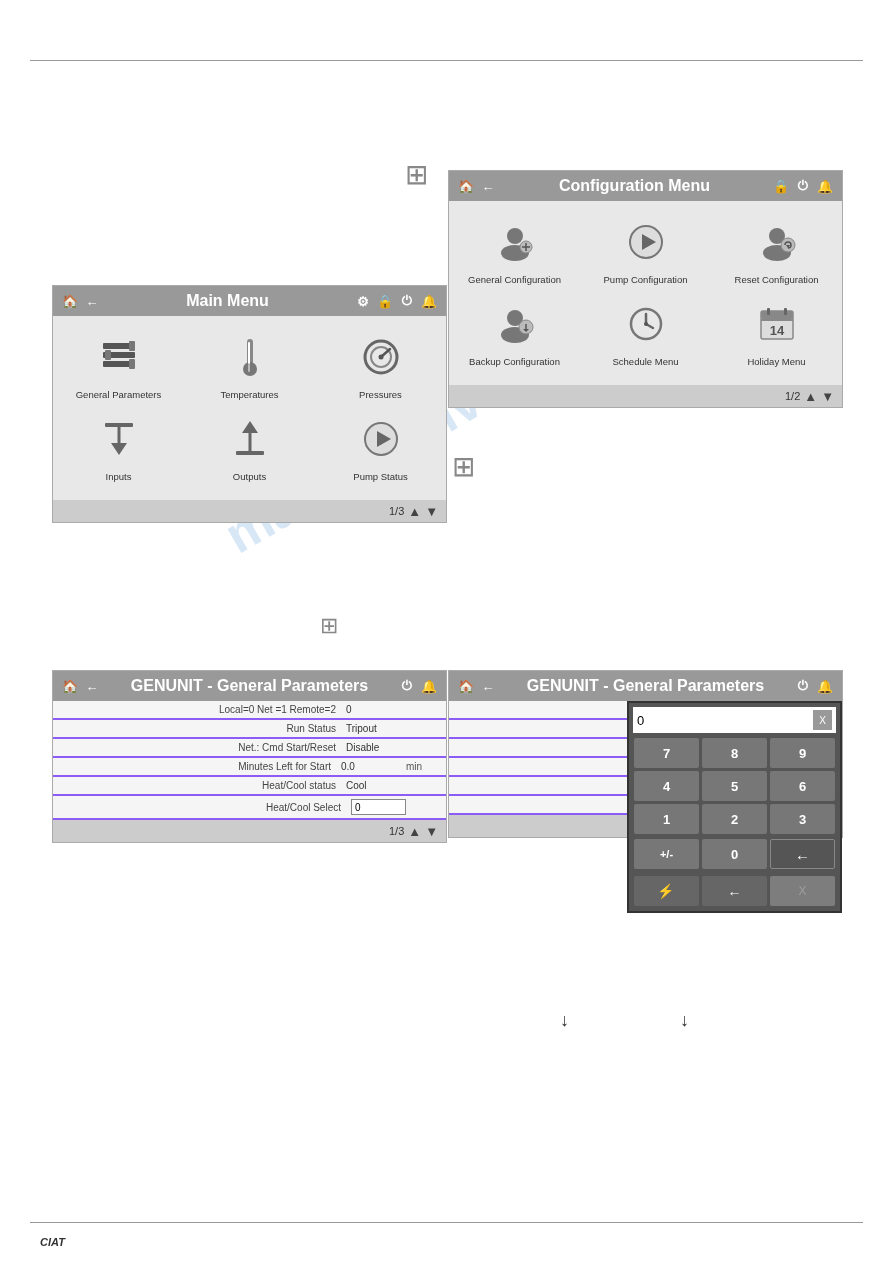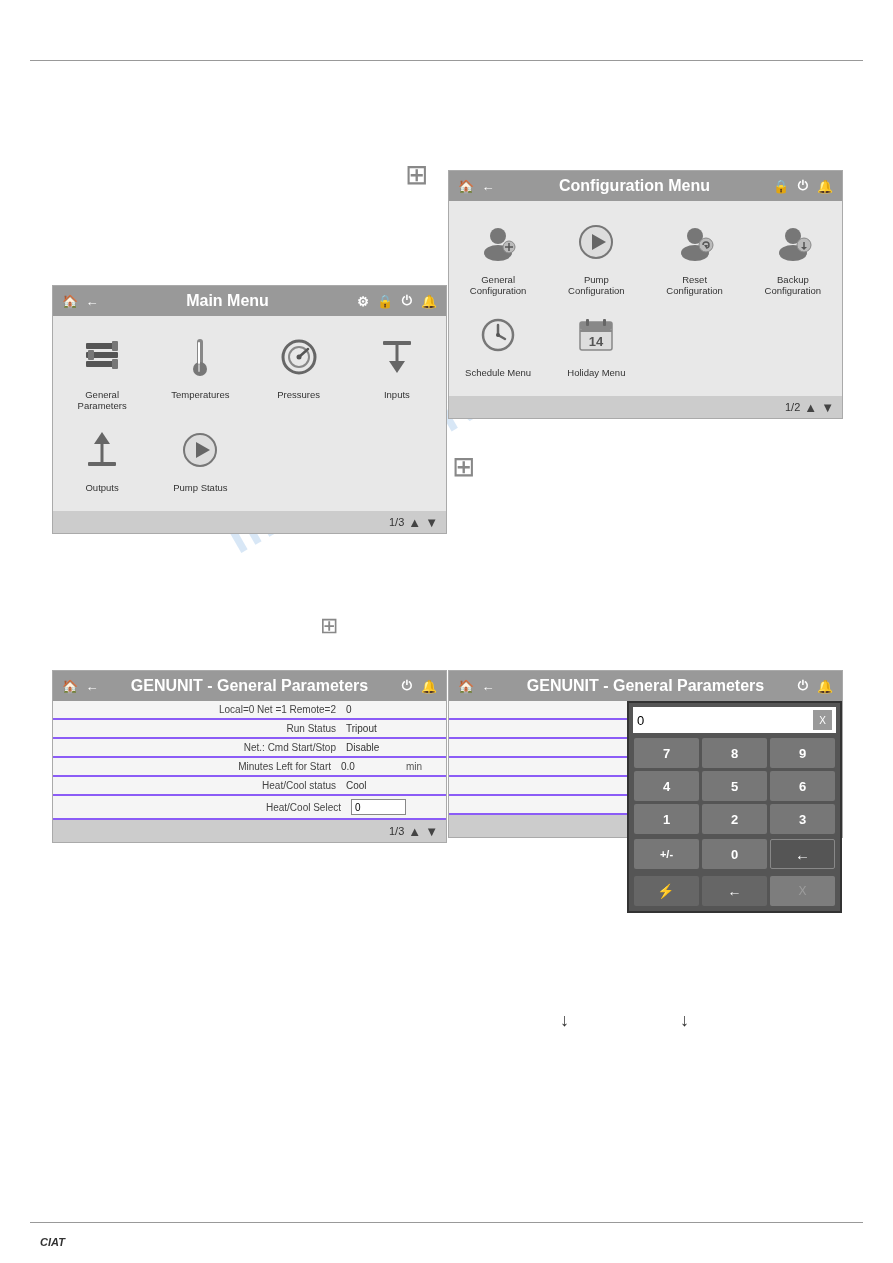--- a/index.html
+++ b/index.html
@@ -86,21 +86,21 @@
 
     
     .main-menu-panel {
       top: 285px;
       left: 52px;
       width: 395px;
     }
 
     .menu-grid {
       display: grid;
-      grid-template-columns: 1fr 1fr 1fr 1fr;
+      grid-template-columns: 1fr 1fr 1fr;
       gap: 0;
       padding: 10px 0;
       background: #e8e8e8;
     }
 
     .menu-item {
       display: flex;
       flex-direction: column;
       align-items: center;
       padding: 12px 8px 8px;
@@ -468,21 +468,21 @@
         <span class="param-label">Local=0 Net =1 Remote=2</span>
         <span class="param-value">0</span>
         <span class="param-unit"></span>
       </div>
       <div class="param-row">
         <span class="param-label">Run Status</span>
         <span class="param-value">Tripout</span>
         <span class="param-unit"></span>
       </div>
       <div class="param-row">
-        <span class="param-label">Net.: Cmd Start/Stop</span>
+        <span class="param-label">Net.: Cmd Start/Reset</span>
         <span class="param-value">Disable</span>
         <span class="param-unit"></span>
       </div>
       <div class="param-row">
         <span class="param-label">Minutes Left for Start</span>
         <span class="param-value">0.0</span>
         <span class="param-unit" style="margin-left:5px;">min</span>
       </div>
       <div class="param-row">
         <span class="param-label">Heat/Cool status</span>

